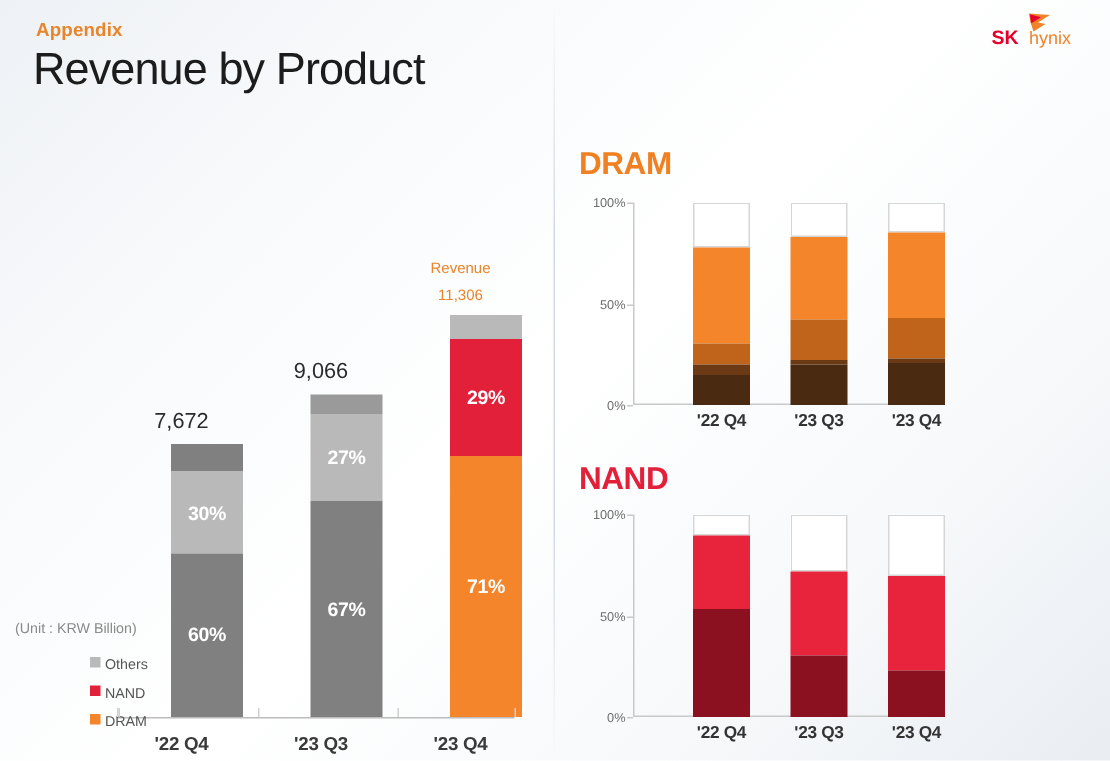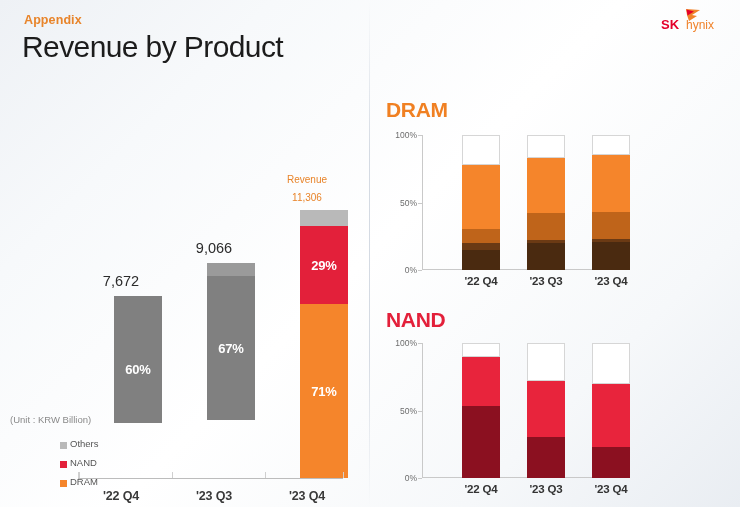--- a/index.html
+++ b/index.html
@@ -57,21 +57,21 @@
   }
   .ltick { position:absolute; bottom:29px; width:1px; height:6px; background:#cfcfcf; }
   .lxlabel {
     position:absolute; bottom:4px; width:84px; text-align:center;
     font-size:12.5px; color:#3a3a3a; font-weight:600; letter-spacing:-.2px;
   }
   #l-unit {
     position:absolute; left:10px; top:264px; font-size:9.5px; color:#8a8a8a;
   }
   #l-legend { position:absolute; left:36px; top:288px; }
-  .lleg-row { display:flex; align-items:flex-end; margin-bottom:8px;padding-left:24px; }
+  .lleg-row { display:flex; align-items:flex-start; margin-bottom:8px;padding-left:24px; }
   .lleg-sw { width:7px; height:7px; margin-right:3px; }
   .lleg-txt { font-size:9.5px; color:#555; }
 
   
   .subchart { position:absolute; left:370px; width:370px; }
   #dram-block { top:95px; height:210px; }
   #nand-block { top:305px; height:202px; }
   .sub-title { position:absolute; left:16px; top:3px; font-size:21px; font-weight:700; letter-spacing:-.3px; }
   #dram-title { color:#F08022; }
   #nand-title { color:#E3203A; }
@@ -107,29 +107,35 @@
           <span class="lleg-sw" style="background: rgb(227, 32, 58);"></span>
           <span class="lleg-txt">NAND</span>
         </div>
         <div class="lleg-row">
           <span class="lleg-sw" style="background: rgb(245, 133, 43);"></span>
           <span class="lleg-txt">DRAM</span>
         </div>
       </div>
   <div class="lbar-group" style="left: 97px; height: 181.859px;">
         <div class="lseg" style="height: 18.1859px; background: rgb(128, 128, 128);"></div>
+        <div class="lseg" style="height: 54.5577px; background: rgb(185, 185, 185);">
+          <span>30%</span>
+        </div>
         <div class="lseg" style="height: 109.115px; background: rgb(128, 128, 128);">
           <span>60%</span>
         </div>
       </div>
       <div class="ltotal" style="left: 79px; bottom: 217.859px;">7,672</div>
       <div class="lxlabel" style="left: 79px;">'22 Q4</div>
       <div class="ltick" style="left: 79px;"></div>
       <div class="lbar-group" style="left: 190px; height: 214.903px;">
         <div class="lseg" style="height: 12.8942px; background: rgb(154, 154, 154);"></div>
+        <div class="lseg" style="height: 58.0237px; background: rgb(185, 185, 185);">
+          <span>27%</span>
+        </div>
         <div class="lseg" style="height: 143.985px; background: rgb(128, 128, 128); padding-left: 35px;">
           <span>67%</span>
         </div>
       </div>
       <div class="ltotal" style="left: 172px; bottom: 250.903px;">9,066</div>
       <div class="lxlabel" style="left: 172px;">'23 Q3</div>
       <div class="ltick" style="left: 172px;"></div>
       <div class="lbar-group" style="left: 283px; height: 268px;">
         <div class="lseg" style="height: 16.08px; background: rgb(185, 185, 185);"></div>
         <div class="lseg" style="height: 77.72px; background: rgb(227, 32, 58);">

